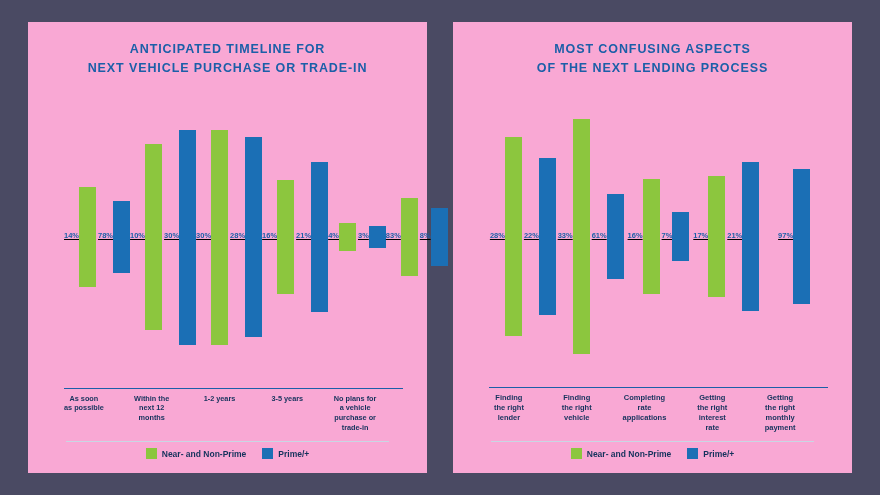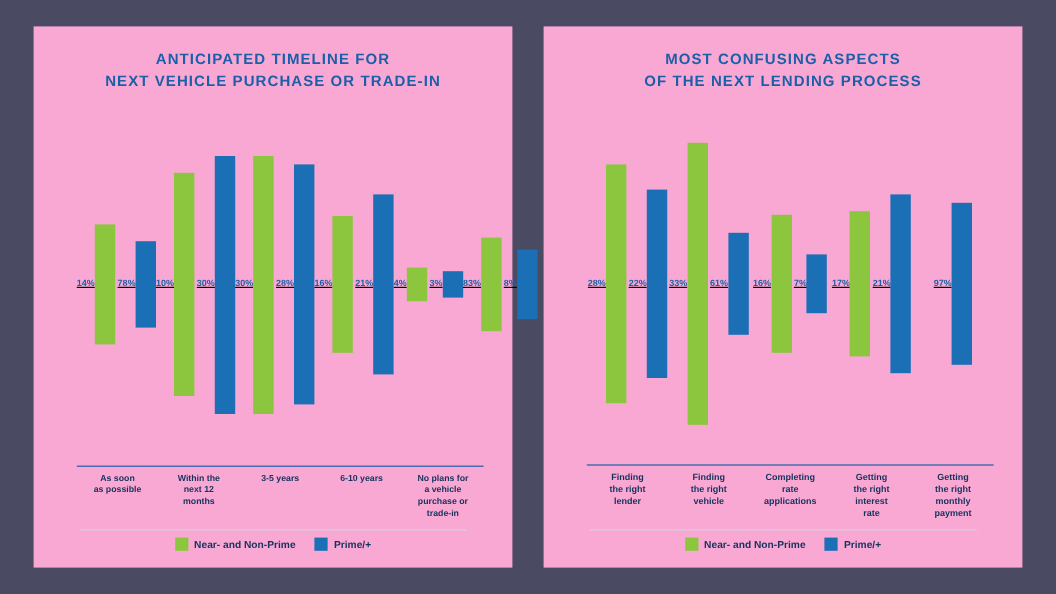--- a/index.html
+++ b/index.html
@@ -93,25 +93,25 @@
   .axis-line {
     position: absolute;
     left: 22px;
     right: 10px;
     bottom: 0;
     height: 1px;
     background: #1b5fa8;
   }
   .cat-labels {
     position: relative;
-    left: 22px;
+    left: 8px;
     right: 10px;
     width: calc(100% - 32px);
     display: flex;
-    justify-content: flex-end;
+    justify-content: center;
     margin-top: 5px;
   }
   .cat {
     flex: 1 1 0;
     text-align: center;
     font-size: 7.5px;
     font-weight: bold;
     color: #14325c;
     line-height: 1.35;
     white-space: pre-line;
@@ -233,22 +233,22 @@
           </div>
         </div>
       <div class="axis-line"></div>
     </div>
     <div class="cat-labels" id="cats-0">
         <div class="cat">As soon
 as possible</div>
         <div class="cat">Within the
 next 12
 months</div>
+        <div class="cat">1-2 years</div>
         <div class="cat">3-5 years</div>
-        <div class="cat">6-10 years</div>
         <div class="cat">No plans for
 a vehicle
 purchase or
 trade-in</div>
       </div>
     <hr class="legend-sep">
     <div class="legend">
       <div class="legend-item">
         <span class="swatch green"></span>
         <span class="legend-text">Near- and Non-Prime</span>

